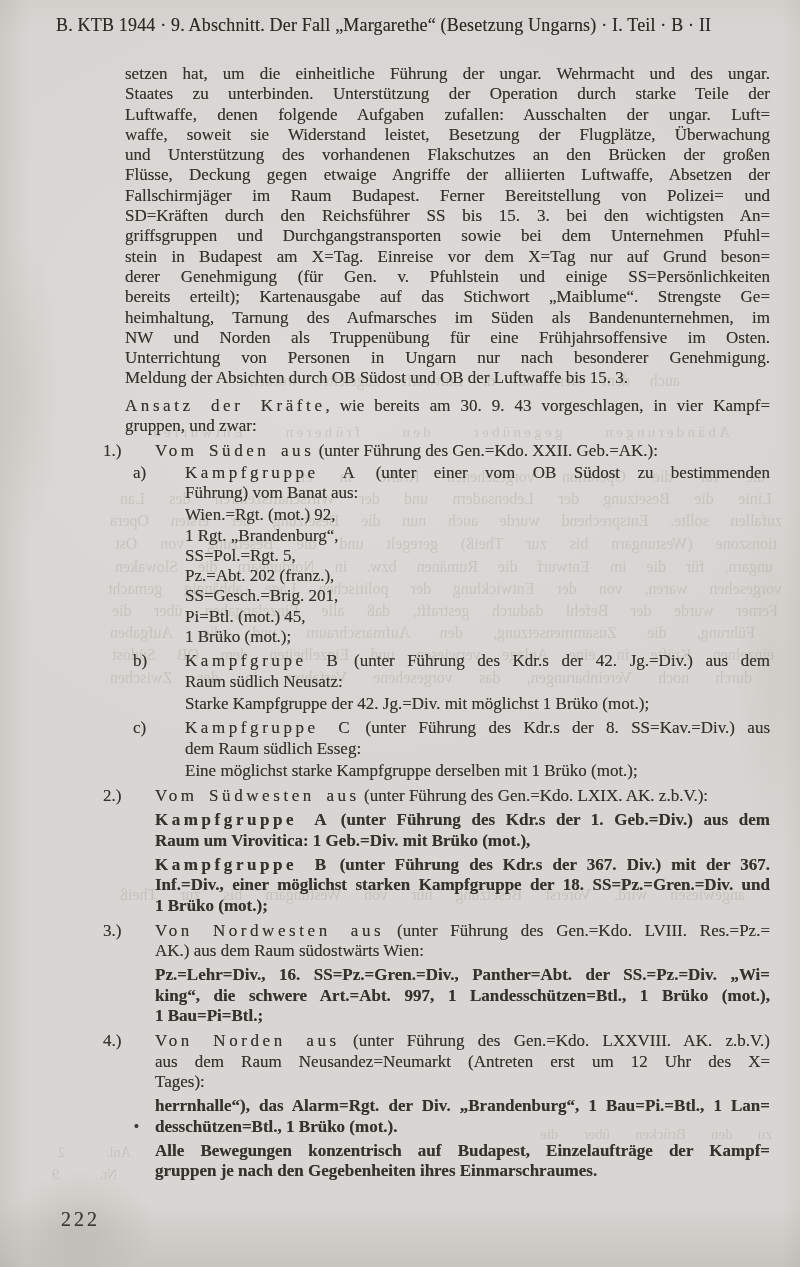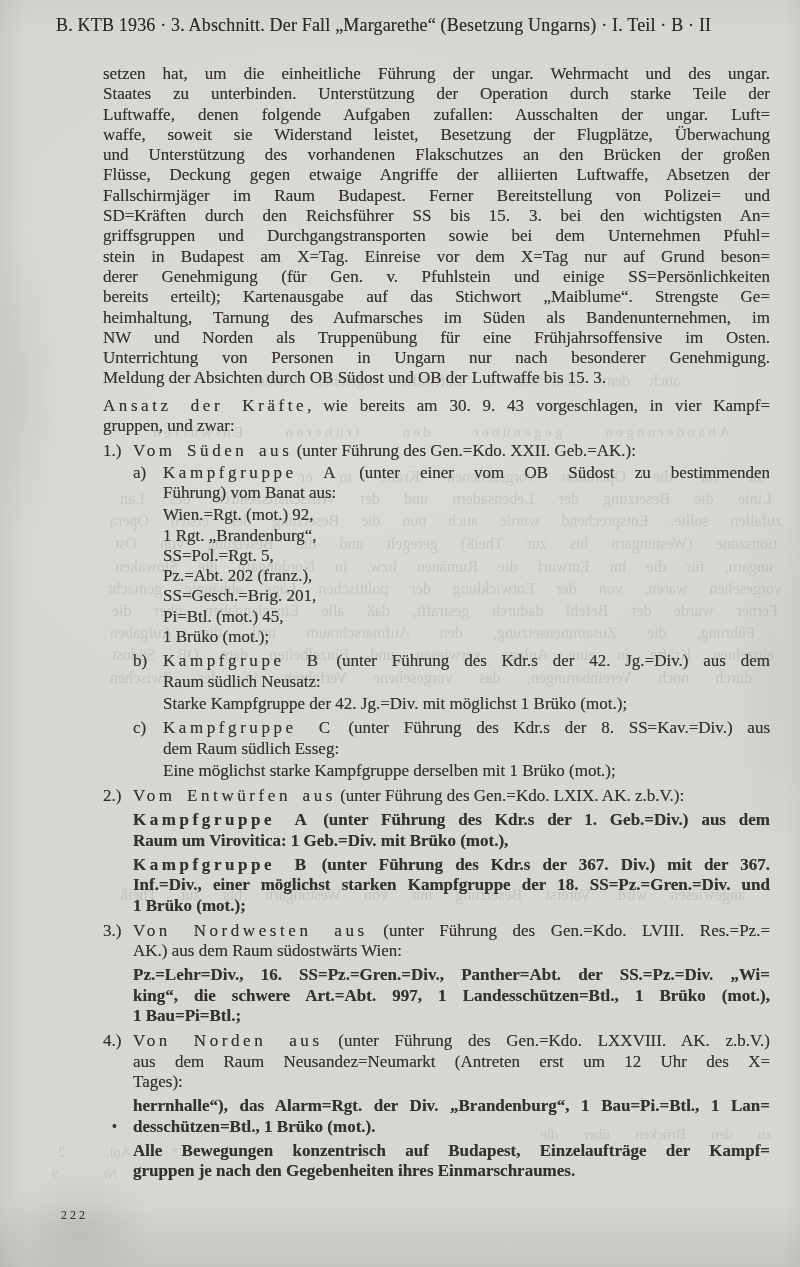--- a/index.html
+++ b/index.html
@@ -41,35 +41,35 @@
   .header{
     position:absolute;left:56px;top:15px;width:716px;z-index:2;
     font-size:18px;letter-spacing:0.01em;white-space:nowrap;
     color:#2e2c27;text-shadow:0 0 0.5px rgba(45,42,36,0.55);
   }
   .content{
     position:absolute;left:103px;top:64px;width:667px;z-index:2;
     font-size:17px;line-height:20.3px;
     text-shadow:0 0 0.5px rgba(45,42,36,0.5);
   }
-  .line{position:relative;min-height:20.3px;}
+  .line{position:relative;min-height:20.3px;margin-left:22px;}
   .line.j{text-align:justify;text-align-last:justify;}
   .gesperrt{letter-spacing:0.21em;word-spacing:0.22em;}
   .para.ansatz{margin-top:7px;}
   .item{position:relative;padding-left:30px;margin-top:5px;}
   .item > .marker{position:absolute;left:0;top:0;}
   .subitem{position:relative;padding-left:30px;margin-top:4px;}
   .subitem.first{margin-top:1px;}
   .subitem > .marker{position:absolute;left:0;top:0;}
   .sub-para{margin-top:2px;}
   .ipara{margin-top:4px;font-weight:bold;}
   .mbullet{position:absolute;left:-21px;top:0;font-size:14px;color:#403e38;}
   .pagenum{
     position:absolute;left:61px;top:1208px;z-index:2;
-    font-size:12px;letter-spacing:3px;color:#3a3832;
+    font-size:20px;letter-spacing:3px;color:#3a3832;
     text-shadow:0 0 0.5px rgba(45,42,36,0.55);
   }
 </style>
 </head>
 <body>
 
 <div class="page">
 
   <div class="stain s1"></div>
   <div class="stain s2"></div>
@@ -87,21 +87,21 @@
       <div class="bleed" style="left: 112px; top: 602px; width: 666px; font-size: 16px;">Ferner wurde der Befehl dadurch gestrafft, daß alle Einzelangaben über die</div>
       <div class="bleed" style="left: 110px; top: 624px; width: 645px; font-size: 16px;">Führung, die Zusammensetzung, den Aufmarschraum und die Aufgaben</div>
       <div class="bleed" style="left: 112px; top: 646px; width: 662px; font-size: 16px;">einzelnen Kräfte in eine Anlage verwiesen und Einzelheiten dem OB Südost</div>
       <div class="bleed" style="left: 110px; top: 669px; width: 642px; font-size: 16px;">durch noch Vereinbarungen, das vorgesehene Verfahren in der Zwischen</div>
       <div class="bleed" style="left: 120px; top: 886px; width: 625px; font-size: 16px;">angewiesen wird. Vorerst Besetzung nur von Westungarn bis zur Theiß</div>
       <div class="bleed" style="left: 540px; top: 1126px; width: 232px; font-size: 15px;">zu den Brücken über die</div>
       <div class="bleed" style="left: 58px; top: 1145px; width: 120px; font-size: 14px;">* Anl. 2</div>
       <div class="bleed" style="left: 52px; top: 1167px; width: 120px; font-size: 14px;">** Nr. 9</div>
     </div>
 
-  <div class="header">B. KTB 1936 · 3. Abschnitt. Der Fall „Margarethe“ (Besetzung Ungarns) · I. Teil · B · II</div>
+  <div class="header">B. KTB 1944 · 9. Abschnitt. Der Fall „Margarethe“ (Besetzung Ungarns) · I. Teil · B · II</div>
 
   <div class="content">
     <div class="para">
         <div class="line j">setzen hat, um die einheitliche Führung der ungar. Wehrmacht und des ungar.</div>
         <div class="line j">Staates zu unterbinden. Unterstützung der Operation durch starke Teile der</div>
         <div class="line j">Luftwaffe, denen folgende Aufgaben zufallen: Ausschalten der ungar. Luft=</div>
         <div class="line j">waffe, soweit sie Widerstand leistet, Besetzung der Flugplätze, Überwachung</div>
         <div class="line j">und Unterstützung des vorhandenen Flakschutzes an den Brücken der großen</div>
         <div class="line j">Flüsse, Deckung gegen etwaige Angriffe der alliierten Luftwaffe, Absetzen der</div>
         <div class="line j">Fallschirmjäger im Raum Budapest. Ferner Bereitstellung von Polizei= und</div>
@@ -158,21 +158,21 @@
               <div class="line">dem Raum südlich Esseg:</div>
             </div>
             <div class="para sub-para">
               <div class="line">Eine möglichst starke Kampfgruppe derselben mit 1 Brüko (mot.);</div>
             </div>
           </div>
         </div>
         <div class="item">
           <span class="marker">2.)</span>
           <div class="para">
-            <div class="line"><span class="gesperrt">Vom Entwürfen aus</span> (unter Führung des Gen.=Kdo. LXIX. AK. z.b.V.):</div>
+            <div class="line"><span class="gesperrt">Vom Südwesten aus</span> (unter Führung des Gen.=Kdo. LXIX. AK. z.b.V.):</div>
           </div>
           <div class="para ipara">
             <div class="line j"><span class="gesperrt">Kampfgruppe A</span> (unter Führung des Kdr.s der 1. Geb.=Div.) aus dem</div>
             <div class="line">Raum um Virovitica: 1 Geb.=Div. mit Brüko (mot.),</div>
           </div>
           <div class="para ipara">
             <div class="line j"><span class="gesperrt">Kampfgruppe B</span> (unter Führung des Kdr.s der 367. Div.) mit der 367.</div>
             <div class="line j">Inf.=Div., einer möglichst starken Kampfgruppe der 18. SS=Pz.=Gren.=Div. und</div>
             <div class="line">1 Brüko (mot.);</div>
           </div>

